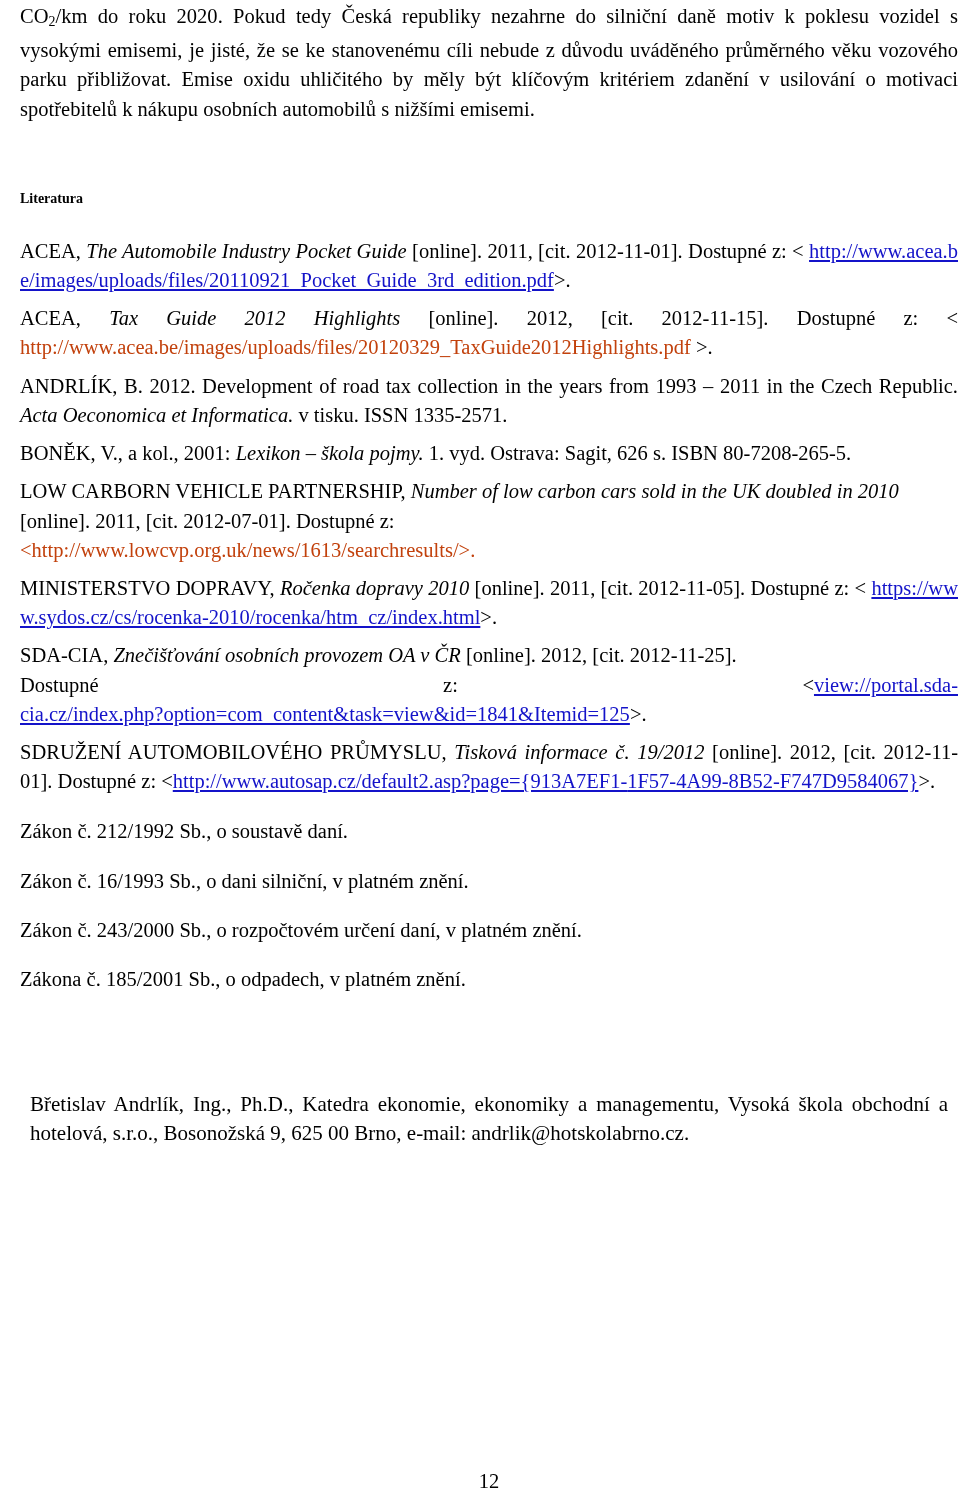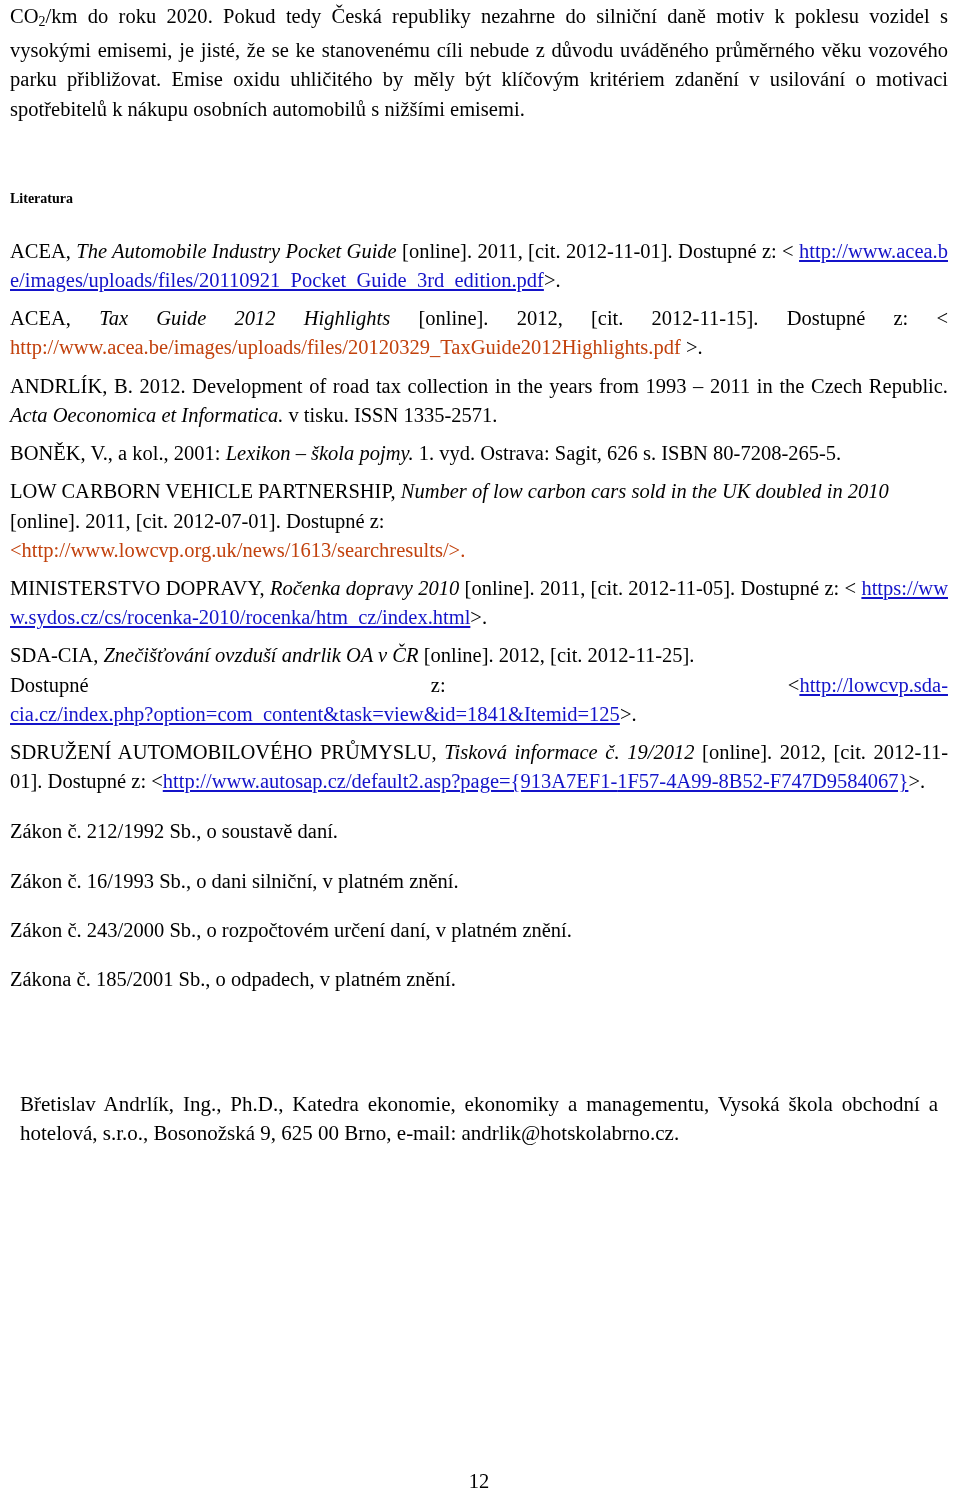--- a/index.html
+++ b/index.html
@@ -11,21 +11,21 @@
   body {
     width: 960px;
     height: 1511px;
     position: relative;
     font-family: "Liberation Serif", "DejaVu Serif", serif;
     color: #000000;
     overflow: hidden;
   }
   .page {
     position: absolute;
-    left: 10px;
+    left: 20px;
     top: 0;
     width: 938px;
     height: 1511px;
   }
 
   
   .intro-para {
     font-size: 20.5px;
     line-height: 29.2px;
     text-align: justify;
@@ -135,25 +135,25 @@
     <li class="ref"><span>ACEA, </span><i>Tax Guide 2012 Highlights</i><span> [online]. 2012, [cit. 2012-11-15]. Dostupné z: &lt; </span><span class="nolnk">http://www.acea.be/images/uploads/files/20120329_TaxGuide2012Highlights.pdf</span><span> &gt;.</span></li>
 
     <li class="ref"><span>ANDRLÍK, B. 2012. Development of road tax collection in the years from 1993 – 2011 in the Czech Republic. </span><i>Acta Oeconomica et Informatica.</i><span> v tisku. ISSN 1335-2571.</span></li>
 
     <li class="ref"><span>BONĚK, V., a kol., 2001: </span><i>Lexikon – škola pojmy.</i><span> 1. vyd. Ostrava: Sagit, 626 s. ISBN 80-7208-265-5.</span></li>
 
     <li class="ref ragged"><span>LOW CARBORN VEHICLE PARTNERSHIP, </span><i>Number of low carbon cars sold in the UK doubled in 2010</i><span> [online]. 2011, [cit. 2012-07-01]. Dostupné z:</span><br><span class="nolnk">&lt;http://www.lowcvp.org.uk/news/1613/searchresults/&gt;.</span></li>
 
     <li class="ref"><span>MINISTERSTVO DOPRAVY, </span><i>Ročenka dopravy 2010</i><span> [online]. 2011, [cit. 2012-11-05]. Dostupné z: &lt; </span><a class="lnk" href="#">https://www.sydos.cz/cs/rocenka-2010/rocenka/htm_cz/index.html</a><span>&gt;.</span></li>
 
-    <li class="ref"><span>SDA-CIA, </span><i>Znečišťování ovzduší andrlik OA v ČR</i><span> [online]. 2012, [cit. 2012-11-25].</span>
+    <li class="ref"><span>SDA-CIA, </span><i>Znečišťování osobních provozem OA v ČR</i><span> [online]. 2012, [cit. 2012-11-25].</span>
       <span class="stretch-line">
         <span>Dostupné</span>
         <span>z:</span>
-        <span><span>&lt;</span><a class="lnk" href="#">http://lowcvp.sda-</a></span>
+        <span><span>&lt;</span><a class="lnk" href="#">view://portal.sda-</a></span>
       </span><a class="lnk" href="#">cia.cz/index.php?option=com_content&amp;task=view&amp;id=1841&amp;Itemid=125</a><span>&gt;.</span></li>
 
     <li class="ref"><span>SDRUŽENÍ AUTOMOBILOVÉHO PRŮMYSLU, </span><i>Tisková informace č. 19/2012</i><span> [online]. 2012, [cit. 2012-11-01]. Dostupné z: &lt;</span><a class="lnk" href="#">http://www.autosap.cz/default2.asp?page={913A7EF1-</a><a class="lnk" href="#">1F57-4A99-8B52-F747D9584067}</a><span>&gt;.</span></li>
 
   </ul>
 
   <ul class="laws">
     <li class="law">Zákon č. 212/1992 Sb., o soustavě daní.</li>
     <li class="law">Zákon č. 16/1993 Sb., o dani silniční, v platném znění.</li>
     <li class="law">Zákon č. 243/2000 Sb., o rozpočtovém určení daní, v platném znění.</li>

